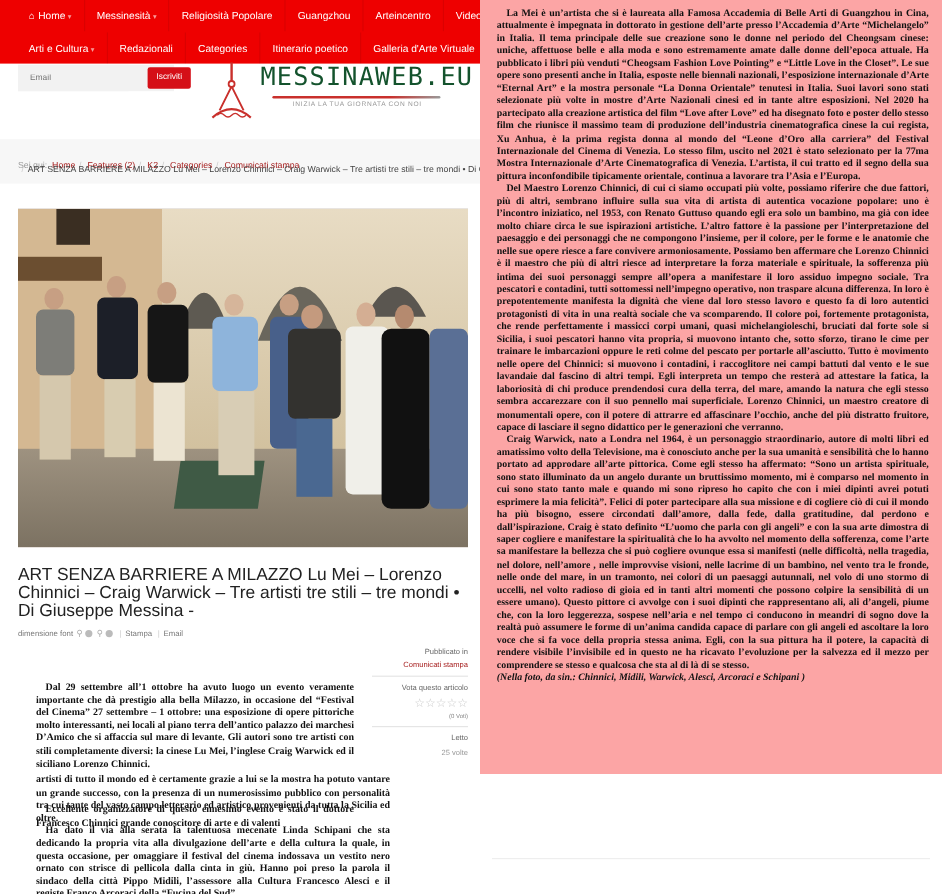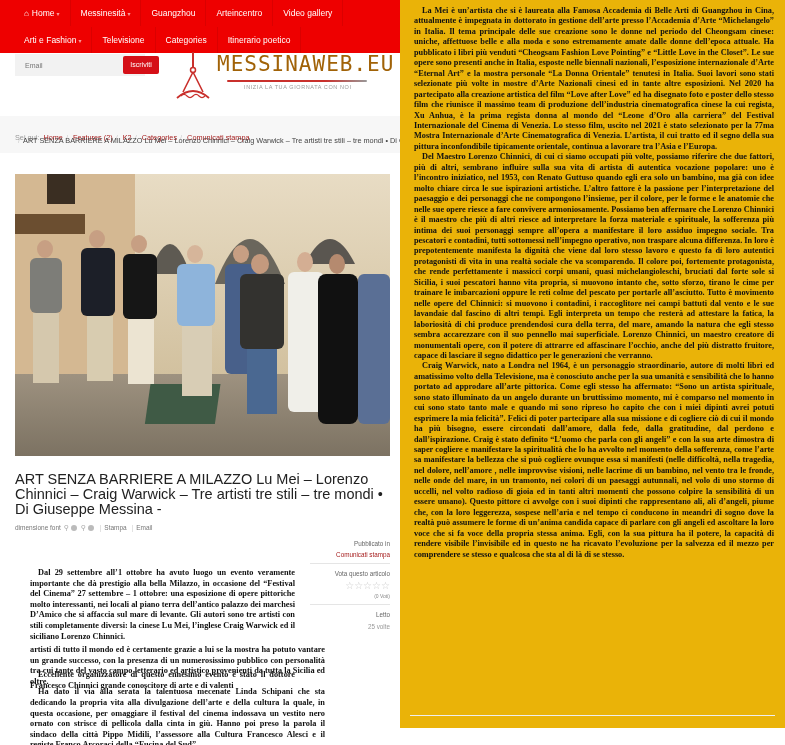--- a/index.html
+++ b/index.html
@@ -14,21 +14,21 @@
   .nav-row.r2 { top: 27px; left: 14px; }
   .nav-item { color: #fff; font-size: 8.5px; padding: 8px 10px 0 10px; height: 26px; border-right: 1px solid rgba(0,0,0,0.08); }
   .nav-item .home-ico { display: inline-block; font-size: 8px; margin-right: 3px; }
   .caret { display: inline-block; color: rgba(255,255,255,0.6); font-size: 6px; margin-left: 2px; }
 
   .subscribe { position: absolute; left: 15px; top: 54px; width: 130px; height: 22px; background: #f2f2f2; }
   .email-in { position: absolute; left: 0; top: 0; width: 92px; height: 22px; border: none; background: #f2f2f2; font-size: 7px; padding-left: 10px; color: #666; font-family: "Liberation Sans", sans-serif; }
   .iscriviti { position: absolute; left: 108px; top: 2px; width: 36px; height: 18px; background: #d50f17; color: #fff; font-size: 7px; border-radius: 2px; text-align: center; line-height: 18px; }
 
   .logo { position: absolute; left: 173px; top: 46px; }
-  .logo-text { position: absolute; left: 44px; top: 6px; font-family: "DejaVu Sans Mono", monospace; font-size: 21px; letter-spacing: 1px; color: #a16207; font-weight: normal; white-space: nowrap; }
+  .logo-text { position: absolute; left: 44px; top: 6px; font-family: "DejaVu Sans Mono", monospace; font-size: 21px; letter-spacing: 1px; color: #14532d; font-weight: normal; white-space: nowrap; }
   .logo-line { position: absolute; left: 54px; top: 34px; width: 140px; height: 2px; background: linear-gradient(90deg, #c9302c, #c9302c 70%, #999); border-radius: 2px; }
   .logo-tag { position: absolute; left: 71px; top: 38px; font-size: 5.5px; color: #999; letter-spacing: 0.6px; white-space: nowrap; }
 
   .breadcrumb { position: absolute; left: 0; top: 116px; width: 400px; height: 37px; background: #f7f7f7; font-size: 7.3px; }
   .bc-line1 { position: absolute; left: 15px; top: 17px; white-space: nowrap; }
   .bc-line2 { position: absolute; left: 15px; top: 20px; white-space: nowrap; color: #444; }
   .bc-label { color: #999; }
   .bc-link { color: #a51c1c; }
   .bc-sep { color: #ccc; margin: 0 3px; }
 
@@ -46,44 +46,46 @@
   .body-wide p { text-indent: 8px; }
 
   .meta { position: absolute; left: 310px; top: 540px; width: 80px; text-align: right; font-size: 6.3px; color: #666; }
   .meta .m-block { border-bottom: 1px solid #e5e5e5; padding-bottom: 5px; margin-bottom: 6px; }
   .meta .m-link { color: #a51c1c; display: block; margin-top: 4px; }
   .stars { color: #ccc; font-size: 10px; letter-spacing: 0px; margin-top: 3px; }
   .votes { font-size: 5px; color: #888; margin-top: 2px; }
   .meta .plain { display: block; }
 
   
-  .right { position: absolute; left: 400px; top: 0; width: 385px; height: 728px; background: #eab308; }
+  .right { position: absolute; left: 400px; top: 0; width: 385px; height: 645px; background: #fca5a5; }
   .rtext { position: absolute; left: 14px; top: 6px; width: 360px; font-family: "Liberation Serif", serif; font-weight: bold; font-size: 8.25px; line-height: 10.45px; color: #111; text-align: justify; }
   .rtext p { text-indent: 8px; }
   .rtext p.caption { font-style: italic; text-indent: 0; }
   .r-divider { position: absolute; left: 10px; top: 715px; width: 365px; height: 1px; background: #eee; }
 </style>
 </head>
 <body>
 
 <div class="left">
 
   <div class="nav">
     <div class="nav-row r1">
       <div class="nav-item"><span class="home-ico">⌂</span><span>Home</span><span class="caret">▾</span></div>
       <div class="nav-item"><span>Messinesità</span><span class="caret">▾</span></div>
+      <div class="nav-item"><span>Religiosità Popolare</span></div>
       <div class="nav-item"><span>Guangzhou</span></div>
       <div class="nav-item"><span>Arteincentro</span></div>
       <div class="nav-item"><span>Video gallery</span></div>
     </div>
     <div class="nav-row r2">
-      <div class="nav-item"><span>Arti e Fashion</span><span class="caret">▾</span></div>
-      <div class="nav-item"><span>Televisione</span></div>
+      <div class="nav-item"><span>Arti e Cultura</span><span class="caret">▾</span></div>
+      <div class="nav-item"><span>Redazionali</span></div>
       <div class="nav-item"><span>Categories</span></div>
       <div class="nav-item"><span>Itinerario poetico</span></div>
+      <div class="nav-item"><span>Galleria d'Arte Virtuale</span></div>
 
     </div>
   </div>
 
   <div class="subscribe">
     <input class="email-in" type="text" placeholder="Email" style="">
     <div class="iscriviti">Iscriviti</div>
   </div>
 
   <div class="logo">
@@ -195,15 +197,16 @@
       <span class="plain" style="color:#999;">25 volte</span>
     </div>
   </div>
 </div>
 
 <div class="right">
   <div class="rtext">
     <p>La Mei è un’artista che si è laureata alla Famosa Accademia di Belle Arti di Guangzhou in Cina, attualmente è impegnata in dottorato in gestione dell’arte presso l’Accademia d’Arte “Michelangelo” in Italia. Il tema principale delle sue creazione sono le donne nel periodo del Cheongsam cinese: uniche, affettuose belle e alla moda e sono estremamente amate dalle donne dell’epoca attuale. Ha pubblicato i libri più venduti “Cheogsam Fashion Love Pointing” e “Little Love in the Closet”. Le sue opere sono presenti anche in Italia, esposte nelle biennali nazionali, l’esposizione internazionale d’Arte “Eternal Art” e la mostra personale “La Donna Orientale” tenutesi in Italia. Suoi lavori sono stati selezionate più volte in mostre d’Arte Nazionali cinesi ed in tante altre esposizioni. Nel 2020 ha partecipato alla creazione artistica del film “Love after Love” ed ha disegnato foto e poster dello stesso film che riunisce il massimo team di produzione dell’industria cinematografica cinese la cui regista, Xu Anhua, è la prima regista donna al mondo del “Leone d’Oro alla carriera” del Festival Internazionale del Cinema di Venezia. Lo stesso film, uscito nel 2021 è stato selezionato per la 77ma Mostra Internazionale d’Arte Cinematografica di Venezia. L’artista, il cui tratto ed il segno della sua pittura inconfondibile tipicamente orientale, continua a lavorare tra l’Asia e l’Europa.</p>
     <p>Del Maestro Lorenzo Chinnici, di cui ci siamo occupati più volte, possiamo riferire che due fattori, più di altri, sembrano influire sulla sua vita di artista di autentica vocazione popolare: uno è l’incontro iniziatico, nel 1953, con Renato Guttuso quando egli era solo un bambino, ma già con idee molto chiare circa le sue ispirazioni artistiche. L’altro fattore è la passione per l’interpretazione del paesaggio e dei personaggi che ne compongono l’insieme, per il colore, per le forme e le anatomie che nelle sue opere riesce a fare convivere armoniosamente. Possiamo ben affermare che Lorenzo Chinnici è il maestro che più di altri riesce ad interpretare la forza materiale e spirituale, la sofferenza più intima dei suoi personaggi sempre all’opera a manifestare il loro assiduo impegno sociale. Tra pescatori e contadini, tutti sottomessi nell’impegno operativo, non traspare alcuna differenza. In loro è prepotentemente manifesta la dignità che viene dal loro stesso lavoro e questo fa di loro autentici protagonisti di vita in una realtà sociale che va scomparendo. Il colore poi, fortemente protagonista, che rende perfettamente i massicci corpi umani, quasi michelangioleschi, bruciati dal forte sole si Sicilia, i suoi pescatori hanno vita propria, si muovono intanto che, sotto sforzo, tirano le cime per trainare le imbarcazioni oppure le reti colme del pescato per portarle all’asciutto. Tutto è movimento nelle opere del Chinnici: si muovono i contadini, i raccoglitore nei campi battuti dal vento e le sue lavandaie dal fascino di altri tempi. Egli interpreta un tempo che resterà ad attestare la fatica, la laboriosità di chi produce prendendosi cura della terra, del mare, amando la natura che egli stesso sembra accarezzare con il suo pennello mai superficiale. Lorenzo Chinnici, un maestro creatore di monumentali opere, con il potere di attrarre ed affascinare l’occhio, anche del più distratto fruitore, capace di lasciare il segno didattico per le generazioni che verranno.</p>
     <p>Craig Warwick, nato a Londra nel 1964, è un personaggio straordinario, autore di molti libri ed amatissimo volto della Televisione, ma è conosciuto anche per la sua umanità e sensibilità che lo hanno portato ad approdare all’arte pittorica. Come egli stesso ha affermato: “Sono un artista spirituale, sono stato illuminato da un angelo durante un bruttissimo momento, mi è comparso nel momento in cui sono stato tanto male e quando mi sono ripreso ho capito che con i miei dipinti avrei potuti esprimere la mia felicità”. Felici di poter partecipare alla sua missione e di cogliere ciò di cui il mondo ha più bisogno, essere circondati dall’amore, dalla fede, dalla gratitudine, dal perdono e dall’ispirazione. Craig è stato definito “L’uomo che parla con gli angeli” e con la sua arte dimostra di saper cogliere e manifestare la spiritualità che lo ha avvolto nel momento della sofferenza, come l’arte sa manifestare la bellezza che si può cogliere  ovunque essa si manifesti (nelle difficoltà, nella tragedia, nel dolore, nell’amore , nelle improvvise visioni, nelle lacrime di un bambino, nel vento tra le fronde, nelle onde del mare, in un tramonto, nei colori di un paesaggi autunnali, nel volo di uno stormo di uccelli, nel volto radioso di gioia ed in tanti altri momenti che possono colpire la sensibilità di un essere umano). Questo pittore ci avvolge con i suoi dipinti che rappresentano ali, ali d’angeli, piume che, con la loro leggerezza, sospese nell’aria e nel tempo ci conducono in meandri di sogno dove la realtà può assumere le forme di un’anima candida capace di parlare con gli angeli ed ascoltare la loro voce che si fa voce della propria stessa anima. Egli, con la sua pittura ha il potere, la capacità di rendere visibile l’invisibile ed in questo ne ha ricavato l’evoluzione per la salvezza ed il mezzo per comprendere se stesso e qualcosa che sta al di  là di se stesso.</p>
+    <p class="caption">(Nella foto, da sin.: Chinnici, Midili, Warwick, Alesci, Arcoraci e Schipani )</p>
   </div>
   <div class="r-divider"></div>
 </div>
 
 </body></html>

